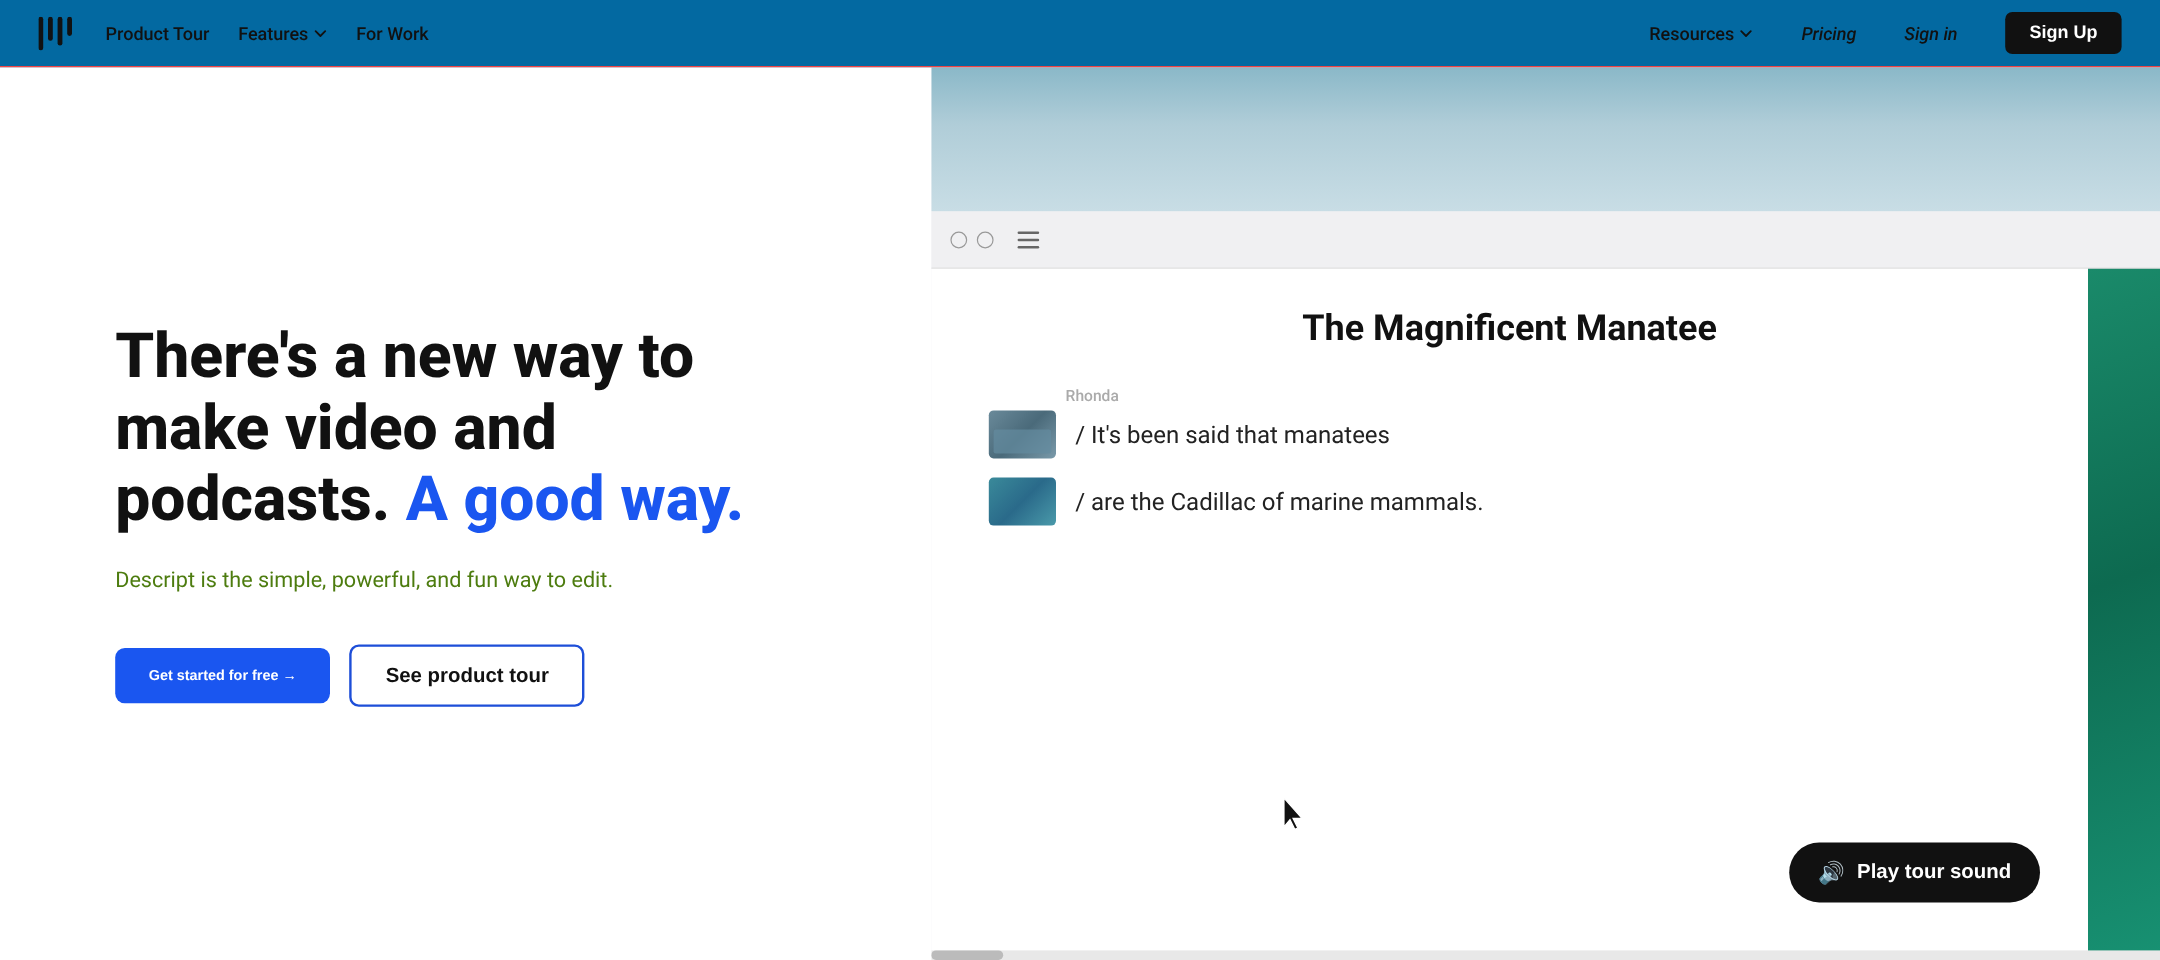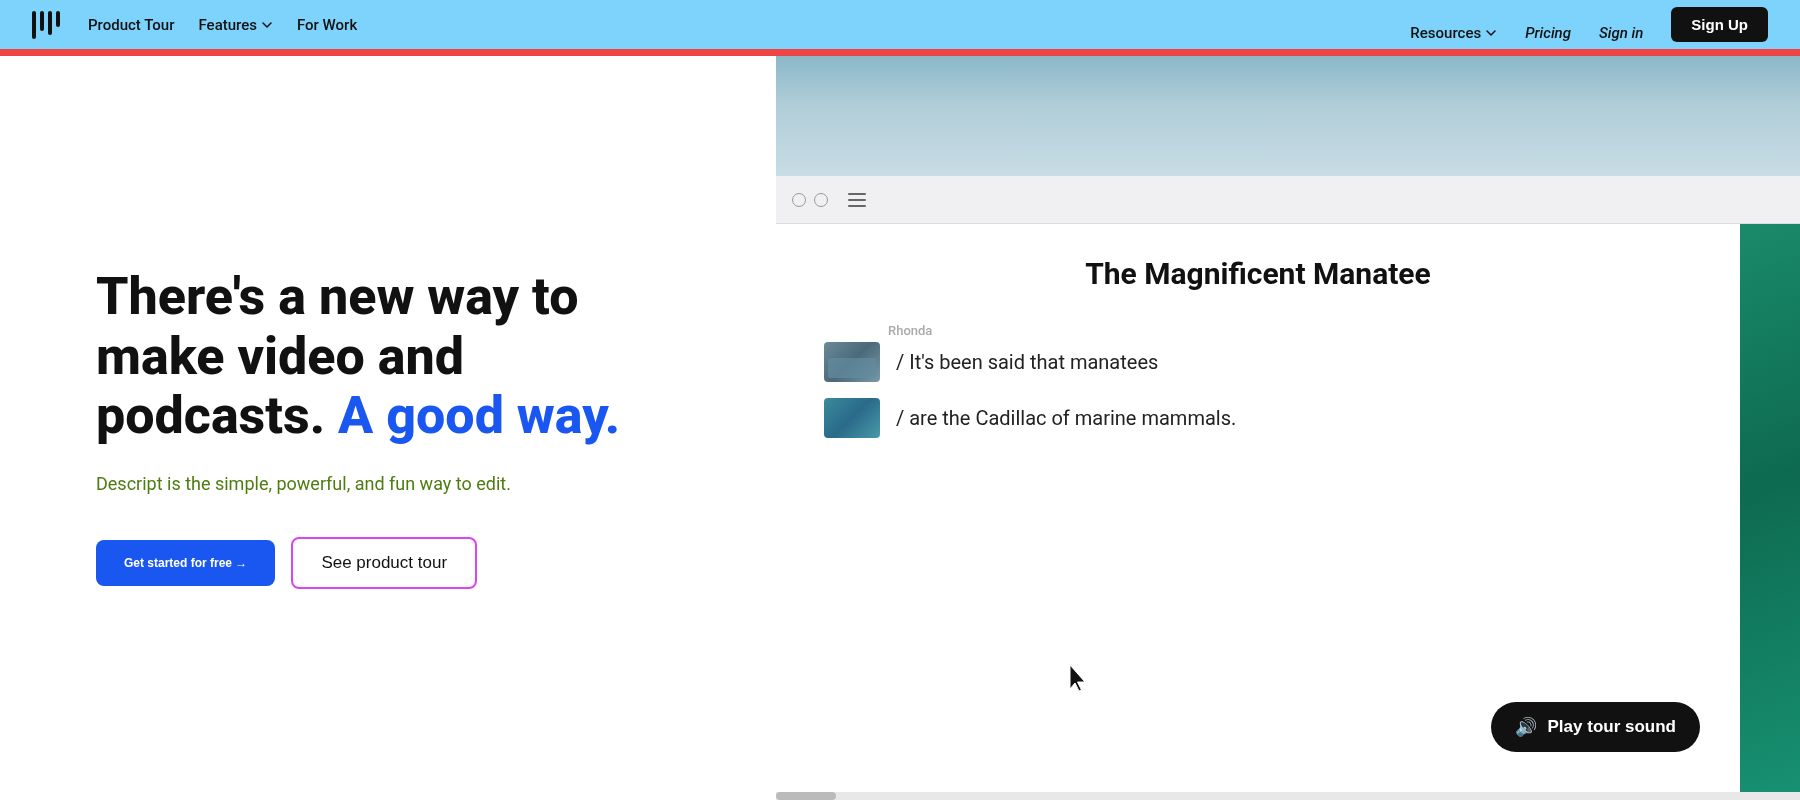--- a/index.html
+++ b/index.html
@@ -11,24 +11,24 @@
       overflow: hidden;
       position: relative;
     }
 
     
     nav {
       display: flex;
       align-items: center;
       height: 56px;
       padding: 0 32px;
-      border-bottom: 7px solid #ef4444;
+      border-bottom: 1px solid #ef4444;
       position: relative;
       z-index: 10;
-      background: #7dd3fc;
+      background: #0369a1;
     }
     .nav-logo {
       display: flex;
       align-items: center;
       margin-right: 28px;
     }
     .nav-logo svg {
       width: 28px;
       height: 28px;
     }
@@ -47,22 +47,22 @@
       font-weight: 500;
     }
     .nav-chevron {
       width: 12px;
       height: 12px;
       display: inline-block;
     }
     .nav-right {
       margin-left: auto;
       display: flex;
-      align-items: flex-end;
-      gap: 28px;
+      align-items: center;
+      gap: 40px;
     }
     .nav-resources {
       font-size: 15px;
       color: #111;
       cursor: pointer;
       display: flex;
       align-items: center;
       gap: 4px;
       font-weight: 500;
     }
@@ -130,24 +130,24 @@
       padding: 16px 28px;
       border-radius: 8px;
       border: none;
       cursor: pointer;
       white-space: nowrap;
     }
     .btn-secondary {
       background: #fff;
       color: #111;
       font-size: 17px;
-      font-weight: 400;
+      font-weight: 700;
       padding: 14px 28px;
       border-radius: 8px;
-      border: 2px solid #d946ef;
+      border: 2px solid #1d4ed8;
       cursor: pointer;
       white-space: nowrap;
     }
 
     
     .hero-right {
       flex: 1;
       position: relative;
       overflow: hidden;
     }

